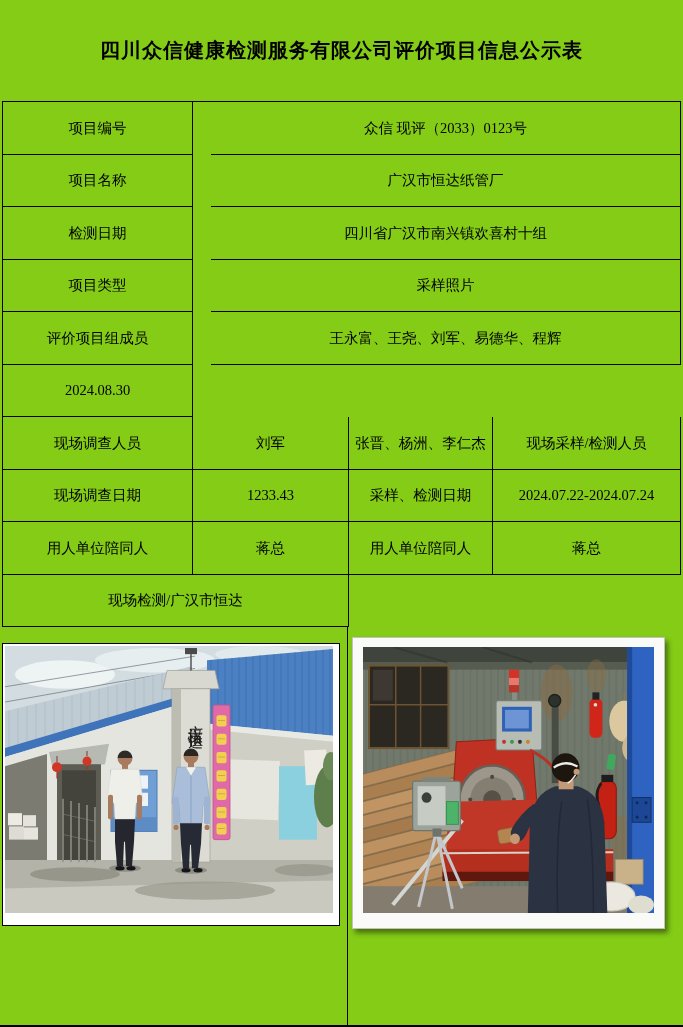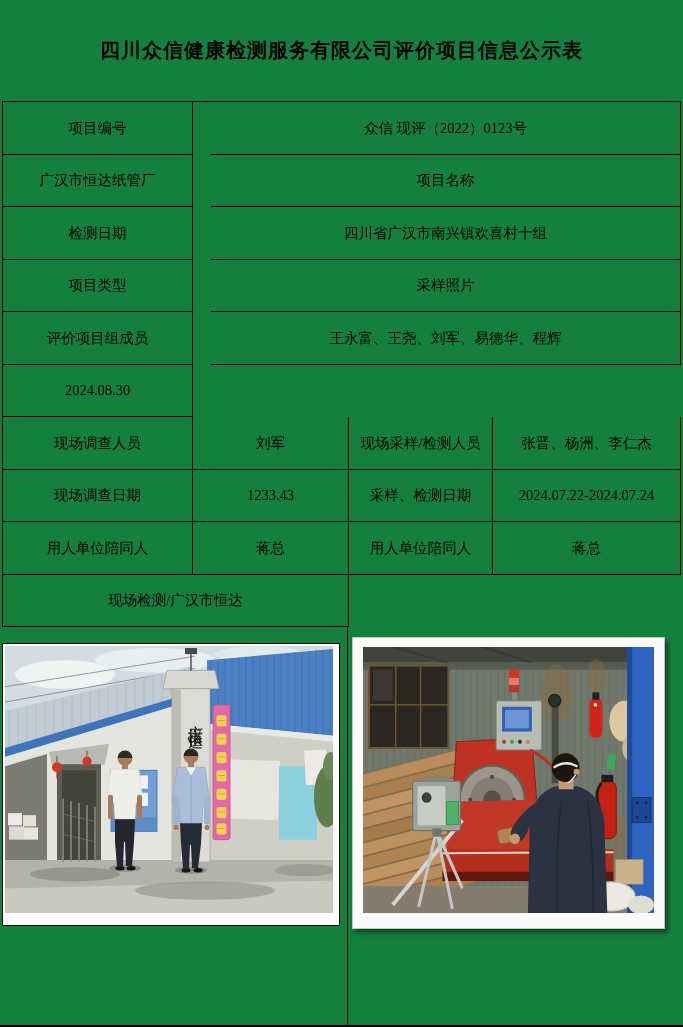--- a/index.html
+++ b/index.html
@@ -1,16 +1,16 @@
 <!DOCTYPE html>
 <html style="--table-border: #000000; --banner-pink: #e06aa6; --roof-blue: #4b80c2; --machine-red: #c03727; --column-blue: #2f63c2; --tube-brown: #b88c5c;"><head>
 <meta charset="utf-8">
 <style>
   html,body{margin:0;padding:0;background:#ffffff;}
-  .page{position:relative;width:683px;height:1027px;background:#15803d;overflow:hidden;
+  .page{position:relative;width:683px;height:1027px;background:#84cc16;overflow:hidden;
         font-family:"Liberation Serif","DejaVu Sans",serif;color:#000;}
   .title{height:101px;display:flex;align-items:center;justify-content:center;
          font-size:20px;font-weight:bold;letter-spacing:1px;}
   .tbl{margin-left:2px;width:679px;border-top:1.5px solid var(--table-border,#000);
        border-left:1.5px solid var(--table-border,#000);box-sizing:border-box;}
   .row{display:grid;height:52.5px;}
   .row.r2{grid-template-columns:190px 1fr;gap:18px;}
   .row.r4{grid-template-columns:190px 156px 144px 1fr;}
   .row.rh{grid-template-columns:346px 1fr;}
   .cell{border-right:1.5px solid var(--table-border,#000);
@@ -31,46 +31,46 @@
 </head>
 <body>
 
 <div class="page">
 
   <div class="title">四川众信健康检测服务有限公司评价项目信息公示表</div>
 
   <div class="tbl">
     <div class="row r2">
       <div class="cell">项目编号</div>
-      <div class="cell">众信 现评（2022）0123号</div>
-    </div>
-    <div class="row r2">
+      <div class="cell">众信 现评（2033）0123号</div>
+    </div>
+    <div class="row r2">
+      <div class="cell">项目名称</div>
       <div class="cell">广汉市恒达纸管厂</div>
-      <div class="cell">项目名称</div>
     </div>
     <div class="row r2">
       <div class="cell">检测日期</div>
       <div class="cell">四川省广汉市南兴镇欢喜村十组</div>
     </div>
     <div class="row r2">
       <div class="cell">项目类型</div>
       <div class="cell">采样照片</div>
     </div>
     <div class="row r2">
       <div class="cell">评价项目组成员</div>
       <div class="cell">王永富、王尧、刘军、易德华、程辉</div>
     </div>
     <div class="row r2">
       <div class="cell">2024.08.30</div>
     </div>
     <div class="row r4">
       <div class="cell">现场调查人员</div>
       <div class="cell">刘军</div>
+      <div class="cell">张晋、杨洲、李仁杰</div>
       <div class="cell">现场采样/检测人员</div>
-      <div class="cell">张晋、杨洲、李仁杰</div>
     </div>
     <div class="row r4">
       <div class="cell">现场调查日期</div>
       <div class="cell">1233.43</div>
       <div class="cell">采样、检测日期</div>
       <div class="cell">2024.07.22-2024.07.24</div>
     </div>
     <div class="row r4">
       <div class="cell">用人单位陪同人</div>
       <div class="cell">蒋总</div>

